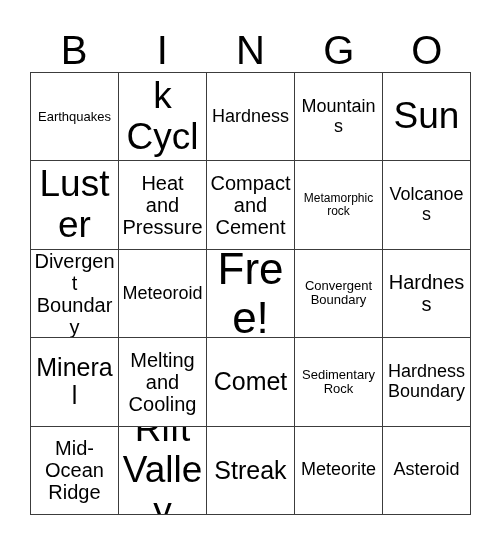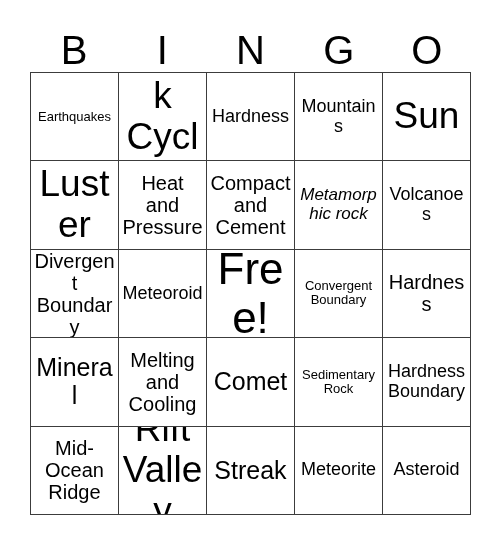--- a/index.html
+++ b/index.html
@@ -76,21 +76,21 @@
   .cell-text {
     display: block;
     width: 100%;
     line-height: 1.1;
     word-wrap: break-word;
     overflow-wrap: break-word;
     hyphens: none;
   }
 
   
-  .fs-xs  { font-size: 17px; font-style: italic; }
+  .fs-xs  { font-size: 12px; }
   .fs-sm  { font-size: 13px; }
   .fs-md  { font-size: 18px; text-align: center; }
   .fs-lg  { font-size: 20px; }
   .fs-xl  { font-size: 25px; }
   .fs-xxl { font-size: 37px; }
   .fs-free{ font-size: 44px; }
 </style>
 </head>
 <body>
 

